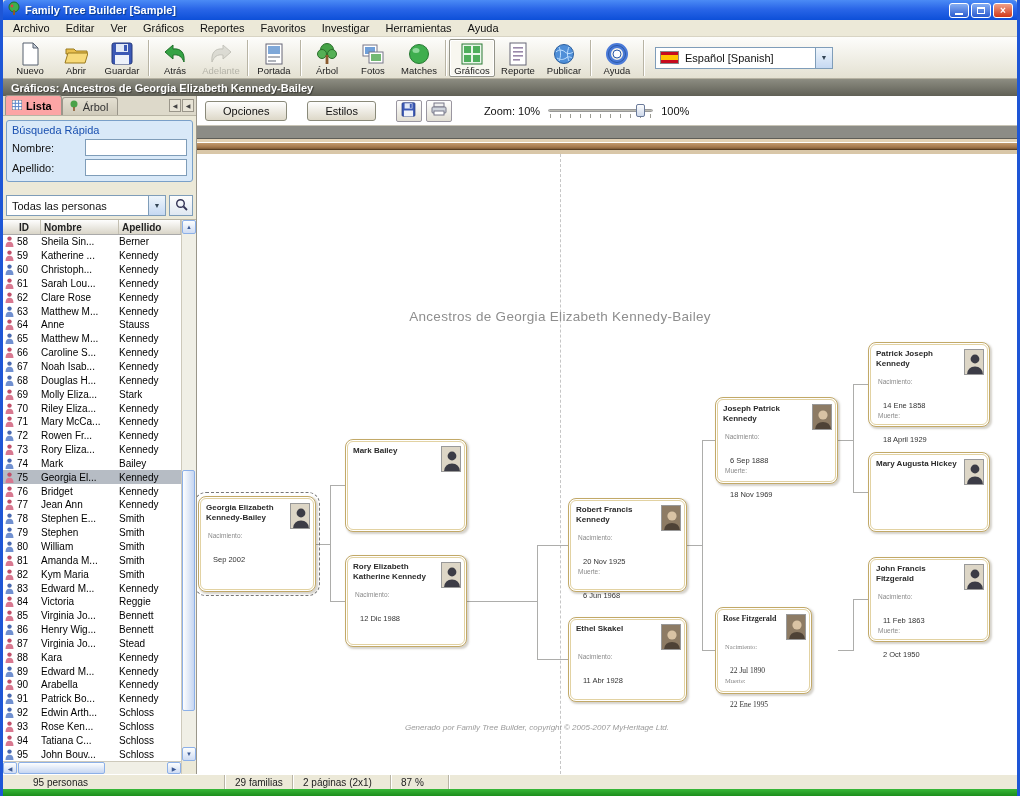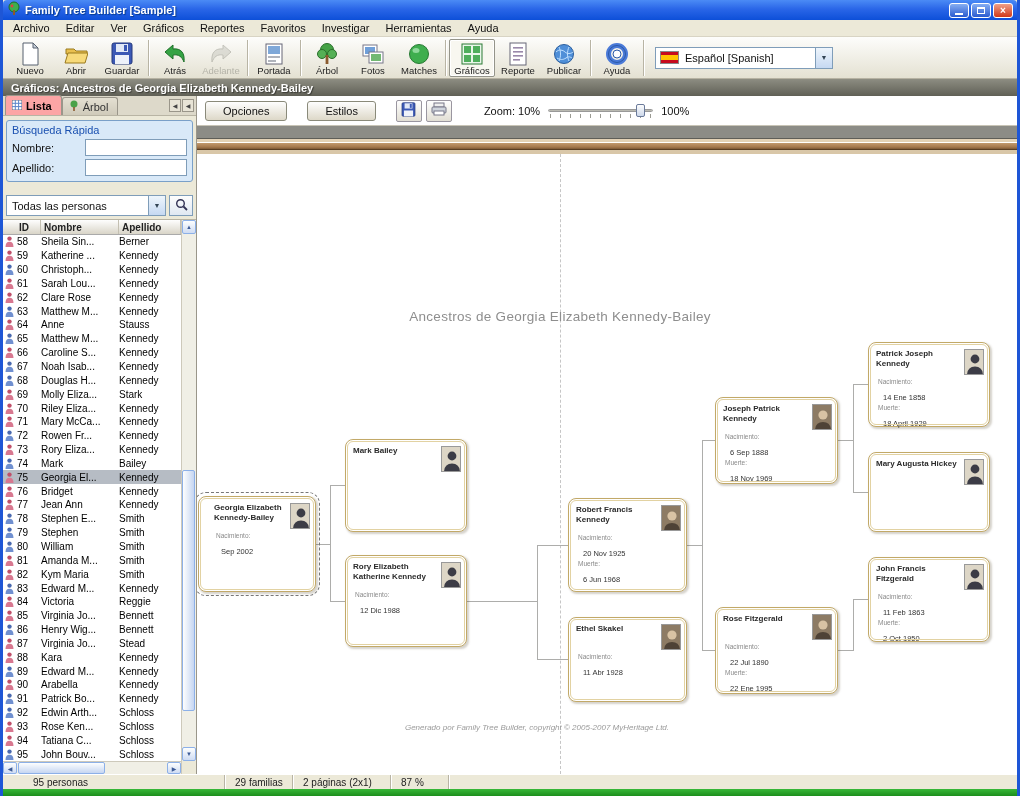--- a/index.html
+++ b/index.html
@@ -109,21 +109,21 @@
   .tlink{position:absolute;background:#adadab}
   .tnode{position:absolute;background:#fff;border:1px solid #c2a968;border-radius:8px;
     box-shadow:1.5px 1.5px 2px rgba(90,80,50,.25)}
   .tnode::before{content:"";position:absolute;inset:1px;border:1px solid #e2d2a2;border-radius:6px;pointer-events:none}
   .tnode.sel{outline:1px dashed #777;outline-offset:3px}
   .nhead{display:flex;gap:3px;align-items:flex-start;padding:6px 5px 0 7px}
   .nname{flex:1;font-size:8px;font-weight:bold;color:#2a2a2a;line-height:1.25}
   .nphoto{width:20px;height:26px;border:1px solid #999;flex:none;overflow:hidden}
   .ndates{padding:3px 4px 0 9px}
   .nlbl{font-size:6.5px;color:#8a8a8a}
-  .nval{font-size:7.5px;color:#333;margin:8px 0 2px 5px}
+  .nval{font-size:7.5px;color:#333;margin:16px 0 2px 5px}
   
   .statusbar{height:15px;background:#ece9d8;border-top:1px solid #fff;box-shadow:0 -1px 0 #b0ac9c;display:flex;font-size:10px;color:#222}
   .seg{display:flex;align-items:center;padding-left:10px;border-right:1px solid #b8b4a4;box-shadow:1px 0 0 #fff}
   .s1{width:222px;padding-left:30px}
   .s2{width:68px}.s3{width:98px}.s4{width:58px}
   .s5{flex:1;border-right:none;box-shadow:none}
   .taskbar-strip{position:absolute;left:-3px;right:-3px;bottom:0;height:7px;background:linear-gradient(180deg,#38b838,#1c8e1c)}
 </style>
 </head>
 <body>
@@ -855,21 +855,21 @@
           <div class="tlink" style="left: 505px; top: 314px; width: 1px; height: 211px;"></div>
           <div class="tlink" style="left: 505px; top: 314px; width: 13px; height: 1px;"></div>
           <div class="tlink" style="left: 505px; top: 524px; width: 13px; height: 1px;"></div>
           <div class="tlink" style="left: 641px; top: 314px; width: 15px; height: 1px;"></div>
           <div class="tlink" style="left: 656px; top: 258px; width: 1px; height: 109px;"></div>
           <div class="tlink" style="left: 656px; top: 258px; width: 15px; height: 1px;"></div>
           <div class="tlink" style="left: 656px; top: 366px; width: 15px; height: 1px;"></div>
           <div class="tlink" style="left: 641px; top: 524px; width: 15px; height: 1px;"></div>
           <div class="tlink" style="left: 656px; top: 473px; width: 1px; height: 52px;"></div>
           <div class="tlink" style="left: 656px; top: 473px; width: 15px; height: 1px;"></div>
-          <div class="tnode sel" style="left: 1px; top: 370px; width: 118px; height: 96px; padding-left: 8px;">
+          <div class="tnode sel" style="left: 1px; top: 370px; width: 118px; height: 96px;">
             <div class="nhead">
               <div class="nname">Georgia Elizabeth Kennedy-Bailey</div>
               <div class="nphoto"><svg width="20" height="26" viewBox="0 0 20 26">
                   <rect width="20" height="26" fill="#ddd6c6"></rect>
                   <circle cx="10" cy="9" r="4.4" fill="#3c3c46"></circle>
                   <path d="M2 26 Q2 16.5 10 16.5 Q18 16.5 18 26 Z" fill="#3c3c46"></path>
                 </svg></div>
             </div>
             <div class="ndates">
               <div class="nlbl">Nacimiento:</div>
@@ -940,21 +940,21 @@
                   <path d="M2 26 Q2 17 10 17 Q18 17 18 26 Z" fill="#4e4236"></path>
                 </svg></div>
             </div>
             <div class="ndates">
               <div class="nlbl">Nacimiento:</div>
               <div class="nval">6 Sep 1888</div>
               <div class="nlbl">Muerte:</div>
               <div class="nval">18 Nov 1969</div>
             </div>
           </div>
-          <div class="tnode" style="left: 518px; top: 481px; width: 123px; height: 87px;">
+          <div class="tnode" style="left: 518px; top: 481px; width: 97px; height: 87px; font-family: Liberation Serif, serif;">
             <div class="nhead">
               <div class="nname">Rose Fitzgerald</div>
               <div class="nphoto"><svg width="20" height="26" viewBox="0 0 20 26">
                   <rect width="20" height="26" fill="#8d7b64"></rect>
                   <circle cx="10" cy="10" r="4.6" fill="#d9c3a4"></circle>
                   <path d="M2 26 Q2 17 10 17 Q18 17 18 26 Z" fill="#4e4236"></path>
                 </svg></div>
             </div>
             <div class="ndates">
               <div class="nlbl">Nacimiento:</div>

